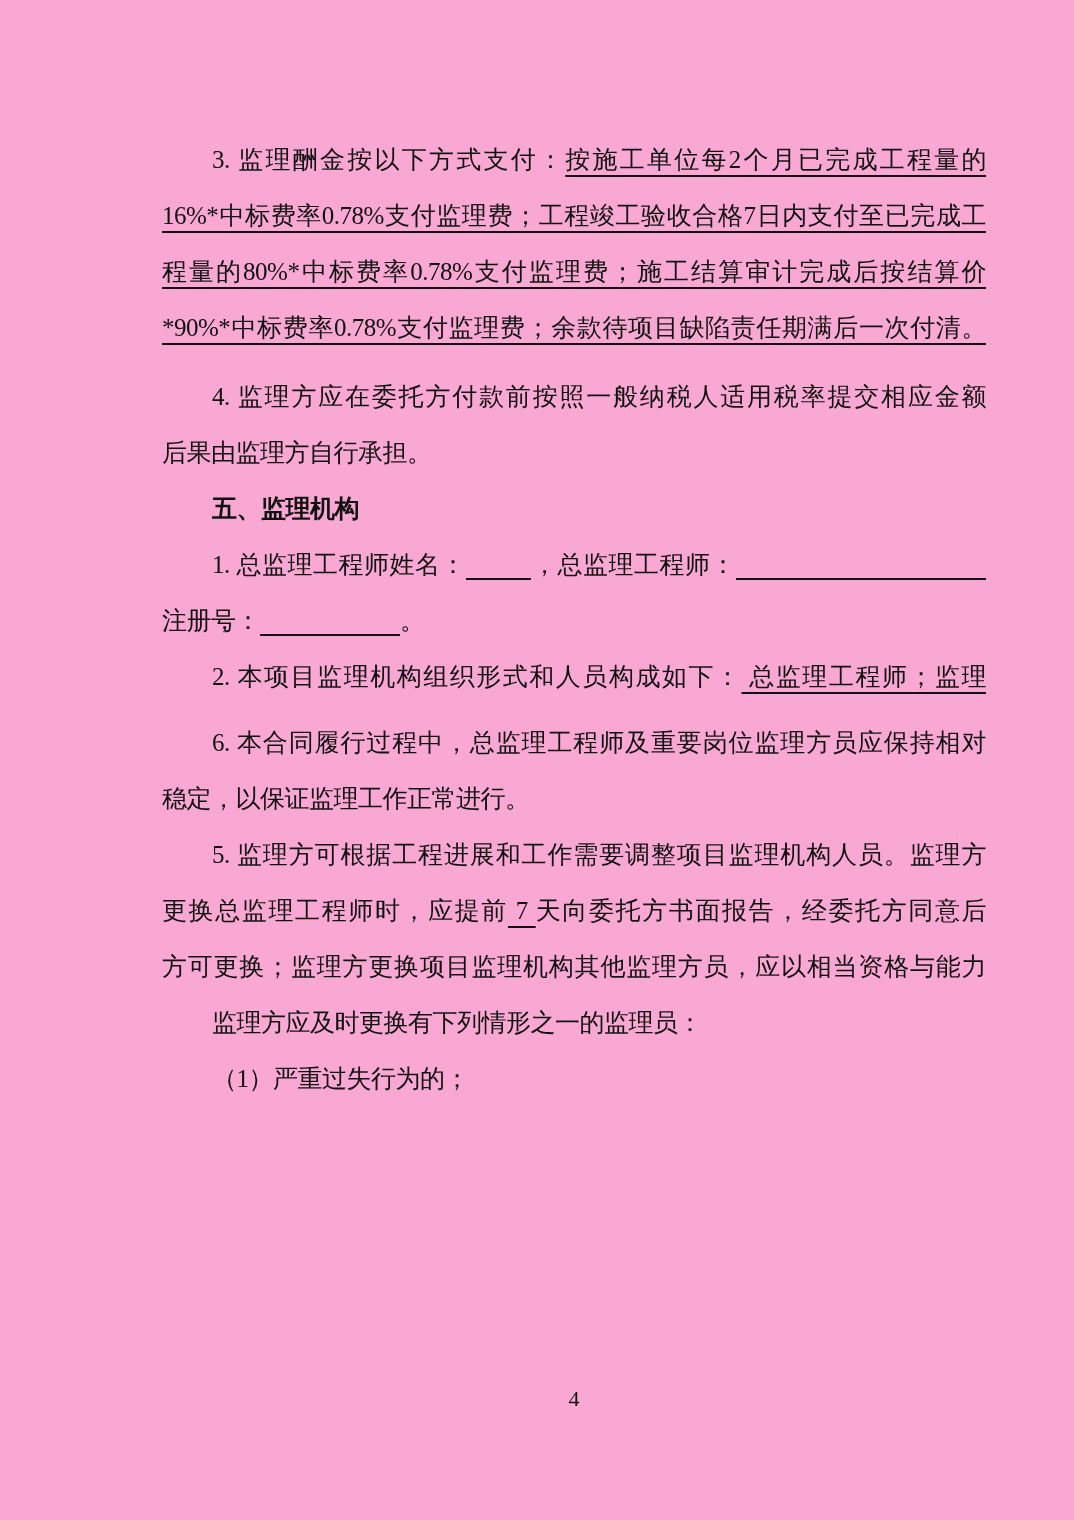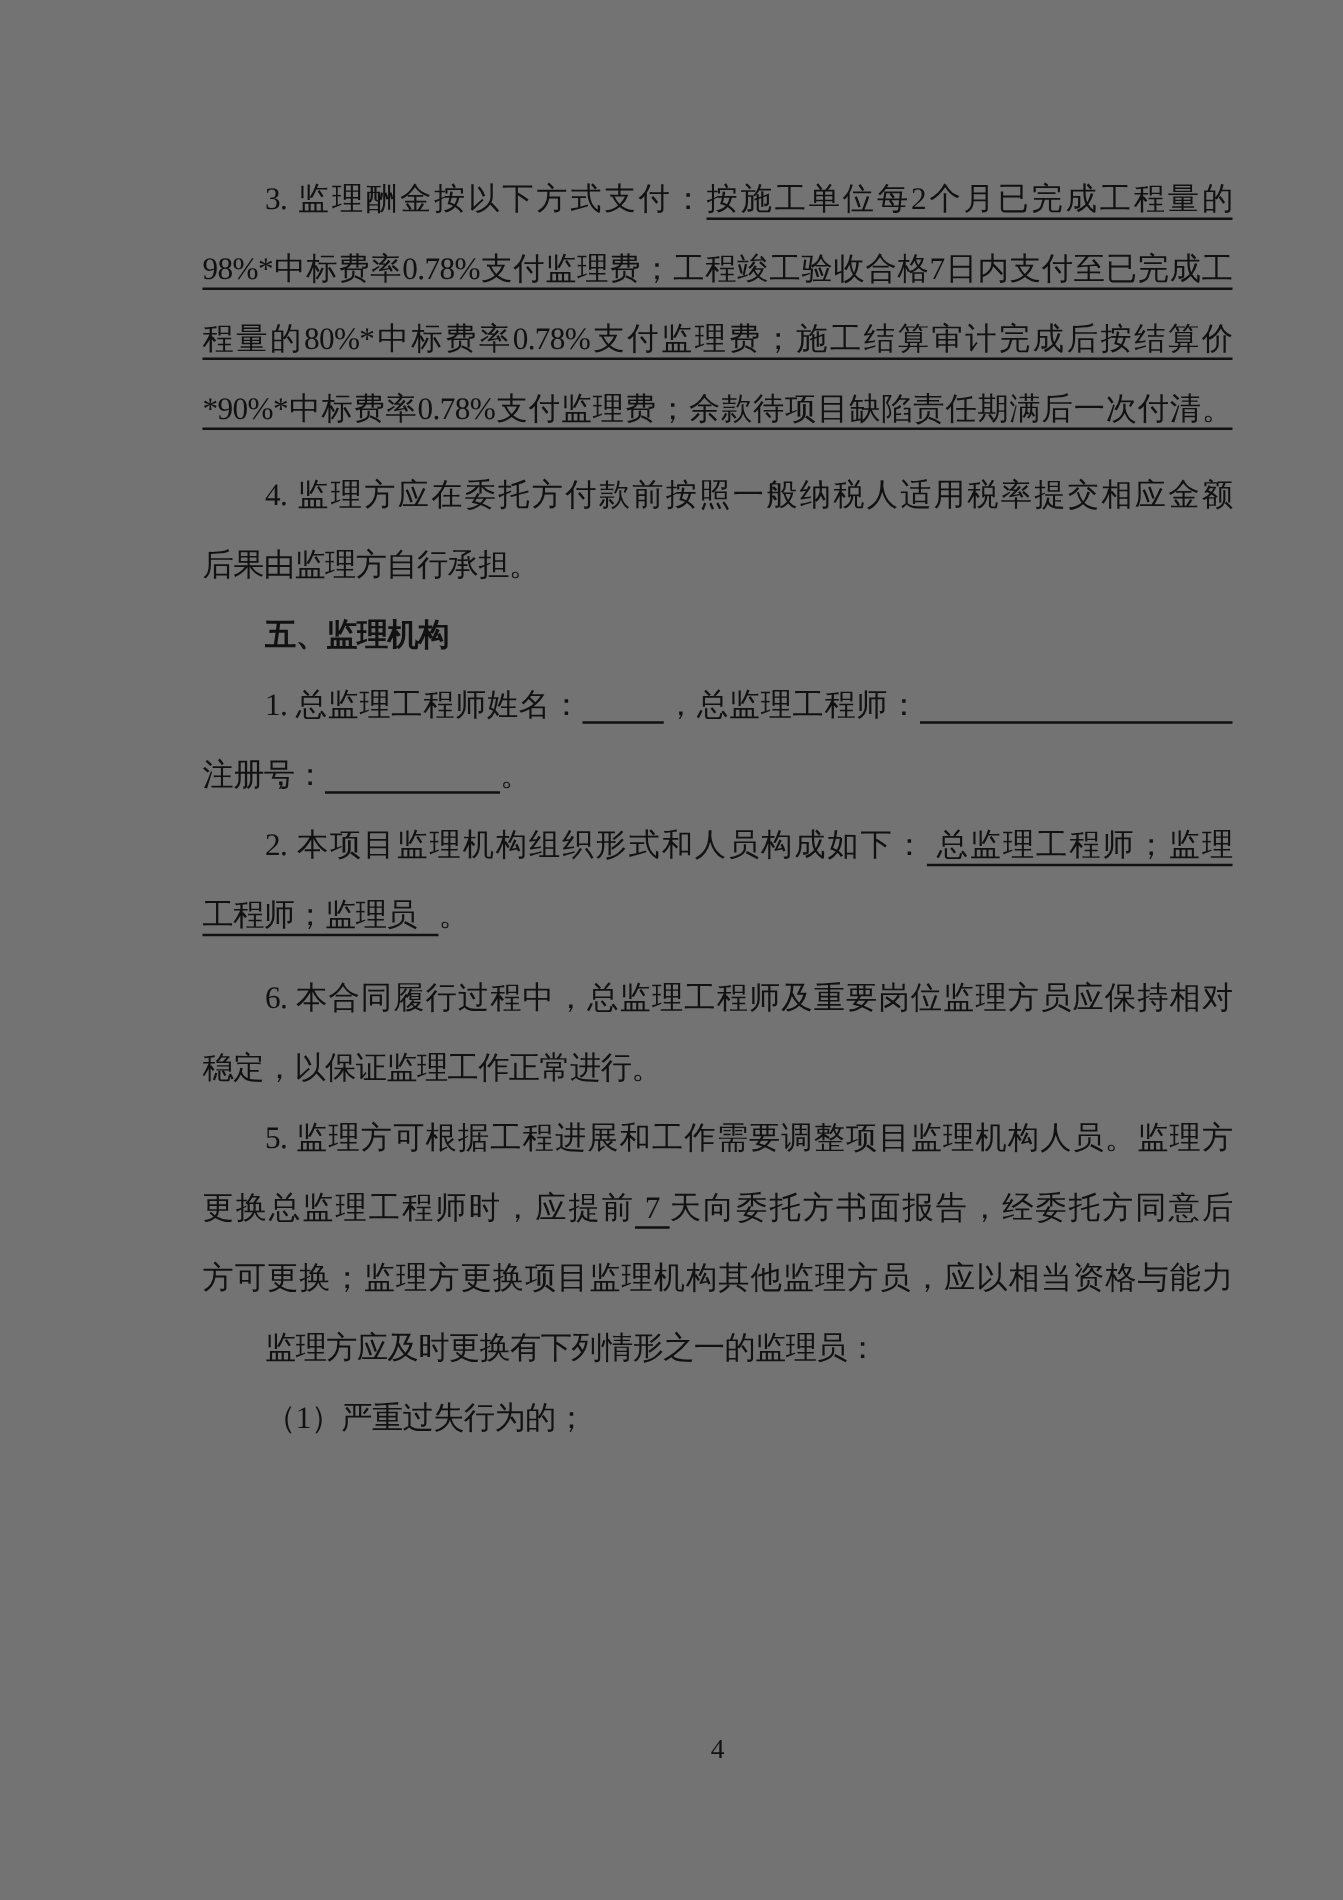--- a/index.html
+++ b/index.html
@@ -1,20 +1,20 @@
 <!DOCTYPE html>
 <html><head>
 <meta charset="utf-8">
 <style>
   html, body { margin: 0; padding: 0; background: #ffffff; }
   .page {
     position: relative;
     width: 1074px;
     height: 1520px;
-    background: #737373;
+    background: #f9a8d4;
     font-family: "Liberation Serif", "DejaVu Serif", serif;
     color: #111111;
     overflow: hidden;
   }
   .content {
     position: absolute;
     left: 162px;
     top: 132px;
     width: 824px;
   }
@@ -58,40 +58,39 @@
   }
 </style>
 </head>
 <body>
 
 <div class="page">
   <div class="content">
 
     <div class="line indent just"><span>3. 监理酬金按以下方式支付：</span><span class="u">按施工单位每2个月已完成工程量的</span></div>
 
-    <div class="line just"><span class="u">98%*中标费率0.78%支付监理费；工程竣工验收合格7日内支付至已完成工</span></div>
+    <div class="line just"><span class="u">16%*中标费率0.78%支付监理费；工程竣工验收合格7日内支付至已完成工</span></div>
 
     <div class="line just"><span class="u">程量的80%*中标费率0.78%支付监理费；施工结算审计完成后按结算价</span></div>
 
     <div class="line just"><span class="u">*90%*中标费率0.78%支付监理费；余款待项目缺陷责任期满后一次付清。</span></div>
 
     <div class="line indent just mt1"><span>4. 监理方应在委托方付款前按照一般纳税人适用税率提交相应金额</span></div>
 
 
     <div class="line"><span>后果由监理方自行承担。</span></div>
 
     <div class="line indent"><span class="b">五、监理机构</span></div>
 
     <div class="line indent just"><span>1. 总监理工程师姓名：</span><span class="blank blank-s"></span><span>，总监理工程师：</span><span class="blank blank-l"></span><span>，</span></div>
 
     <div class="line"><span>注册号：</span><span class="blank blank-m"></span><span>。</span></div>
 
     <div class="line indent just"><span>2. 本项目监理机构组织形式和人员构成如下：</span><span class="u">&nbsp;总监理工程师；监理</span></div>
 
-    <div class="line"><span class="u">工程师；监理员&nbsp;&nbsp;&nbsp;</span><span>。</span></div>
 
 
 
     <div class="line indent just mt2"><span>6. 本合同履行过程中，总监理工程师及重要岗位监理方员应保持相对</span></div>
 
     <div class="line"><span>稳定，以保证监理工作正常进行。</span></div>
 
     <div class="line indent just"><span>5. 监理方可根据工程进展和工作需要调整项目监理机构人员。监理方</span></div>
 
     <div class="line just"><span>更换总监理工程师时，应提前</span><span class="u">&nbsp;7&nbsp;</span><span>天向委托方书面报告，经委托方同意后</span></div>

